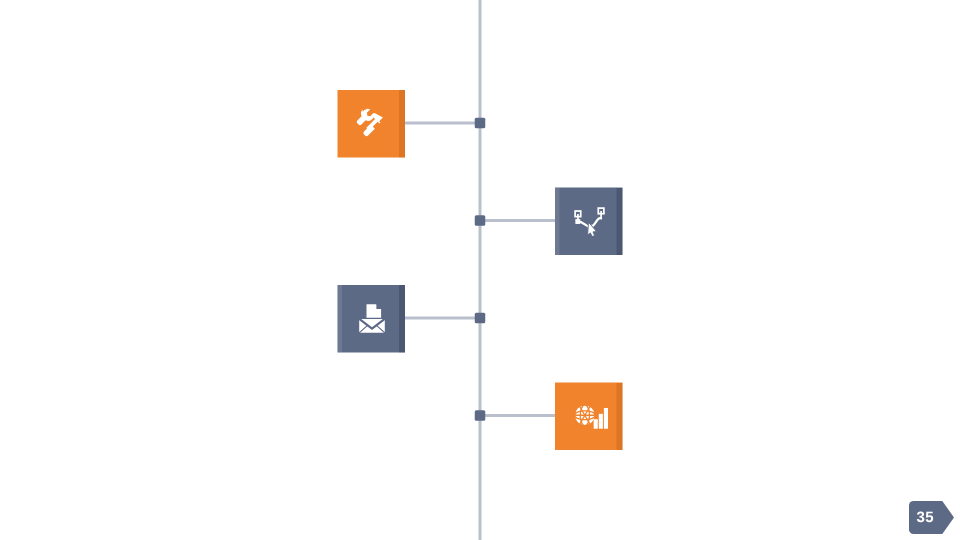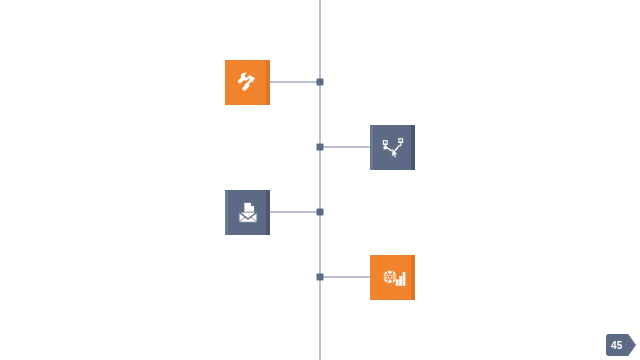--- a/index.html
+++ b/index.html
@@ -174,16 +174,16 @@
         </g>
 
         <rect x="19.4" y="17.8" width="3.4" height="7.8" fill="#ffffff"></rect>
         <rect x="23.6" y="13.4" width="3.4" height="12.2" fill="#ffffff"></rect>
         <rect x="27.8" y="8.6" width="3.4" height="17.0" fill="#ffffff"></rect>
       </svg>
     </span>
   </div>
 
   <div class="page-badge">
-    <span>45</span>
+    <span>35</span>
   </div>
 
 </div>
 
 </body></html>

